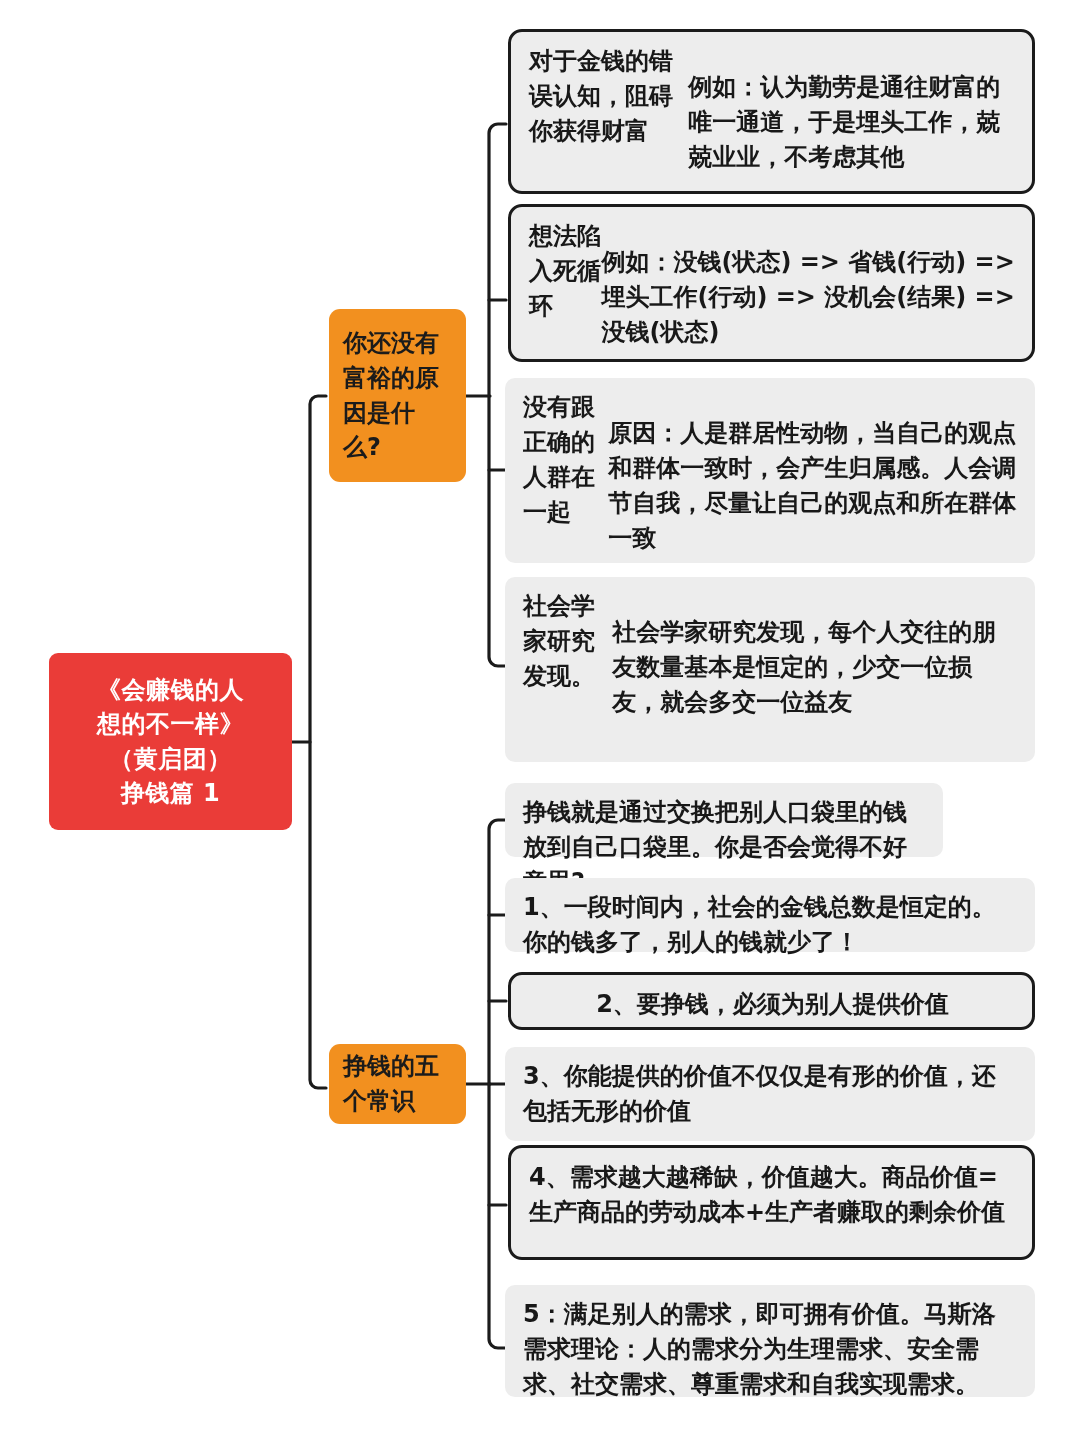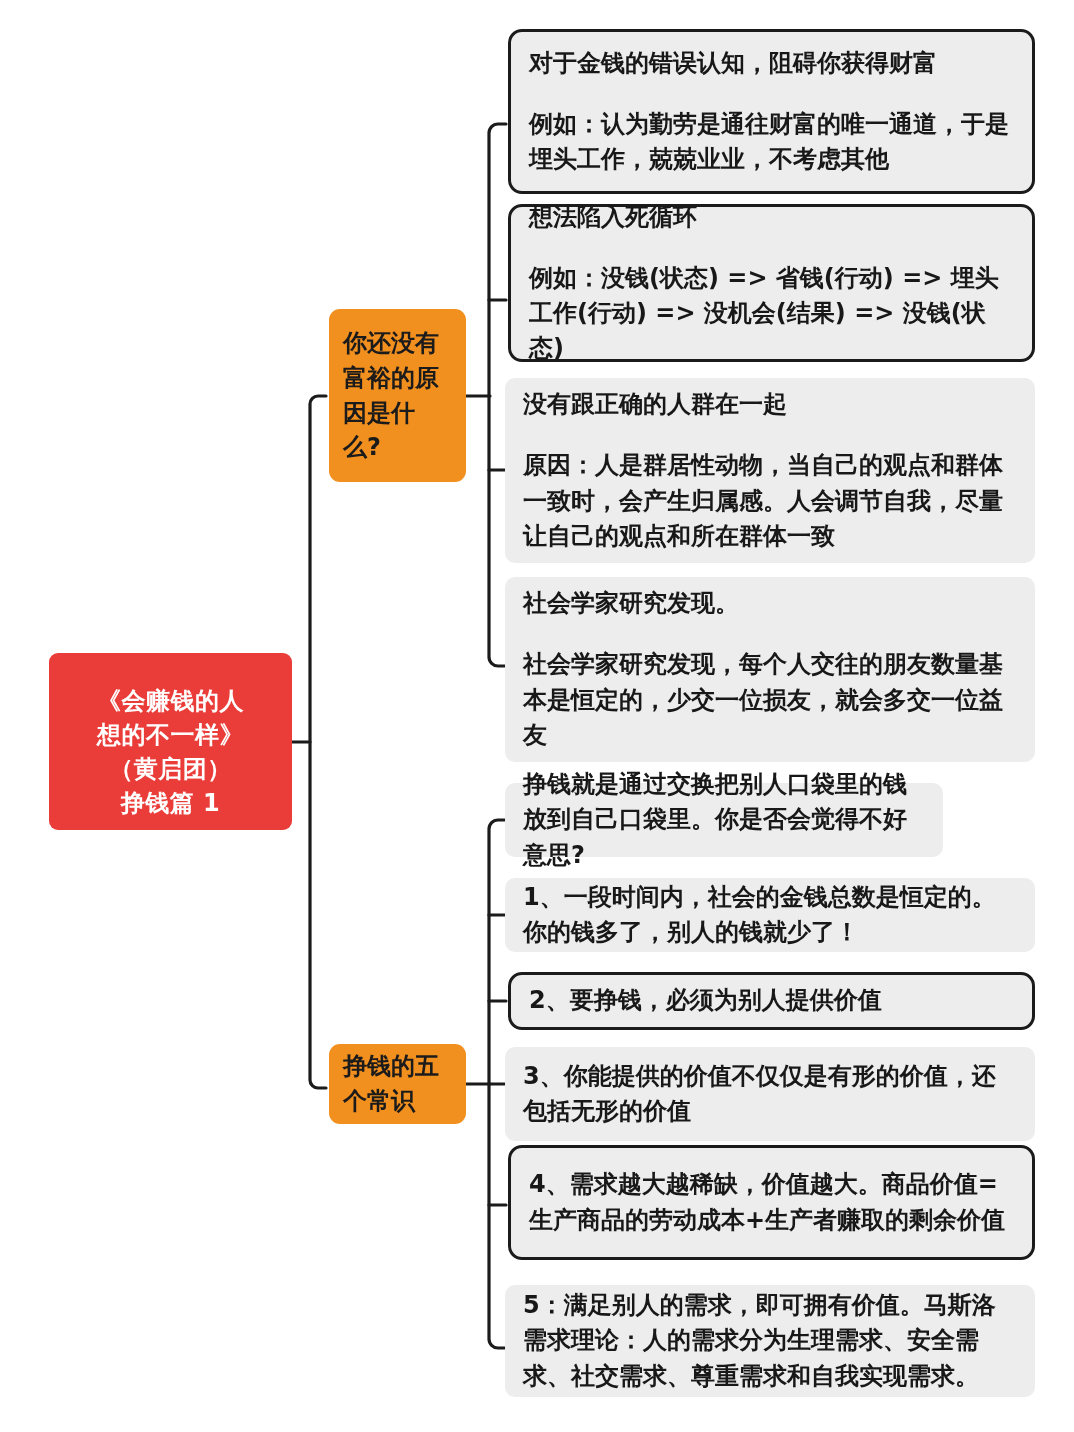--- a/index.html
+++ b/index.html
@@ -12,37 +12,37 @@
   
   #wires{position:absolute;left:0;top:0;width:1074px;height:1432px;}
   #wires path{fill:none;stroke:#1b1b1b;stroke-width:3.2;
               stroke-linecap:round;stroke-linejoin:round;}
 
   
   .node{position:absolute;box-sizing:border-box;}
 
   .root{
     background:#ea3c38;color:#ffffff;border-radius:9px;
-    display:flex;align-items:flex-end;justify-content:center;
+    display:flex;align-items:center;justify-content:center;
     text-align:center;font-weight:700;font-size:24px;line-height:1.42;
     padding:10px 8px;letter-spacing:.5px;
   }
 
   .branch{
     background:#f2901f;color:#1b1b1b;border-radius:11px;
     display:flex;align-items:center;
     text-align:left;font-weight:700;font-size:24px;line-height:1.44;
     padding:10px 14px;
   }
 
   .card{
     background:#ededed;color:#181818;border-radius:10px;
     font-size:24px;line-height:1.46;font-weight:700;
     padding:12px 16px 12px 18px;
-    display:flex;flex-direction:column;justify-content:center;
+    display:flex;flex-direction:row;justify-content:center;
   }
   .card.outlined{
     border:3px solid #1b1b1b;border-radius:14px;background:#ededed;
   }
   .card p{margin:0;}
   .card p + p{margin-top:26px;}
 </style>
 </head>
 <body>
 

